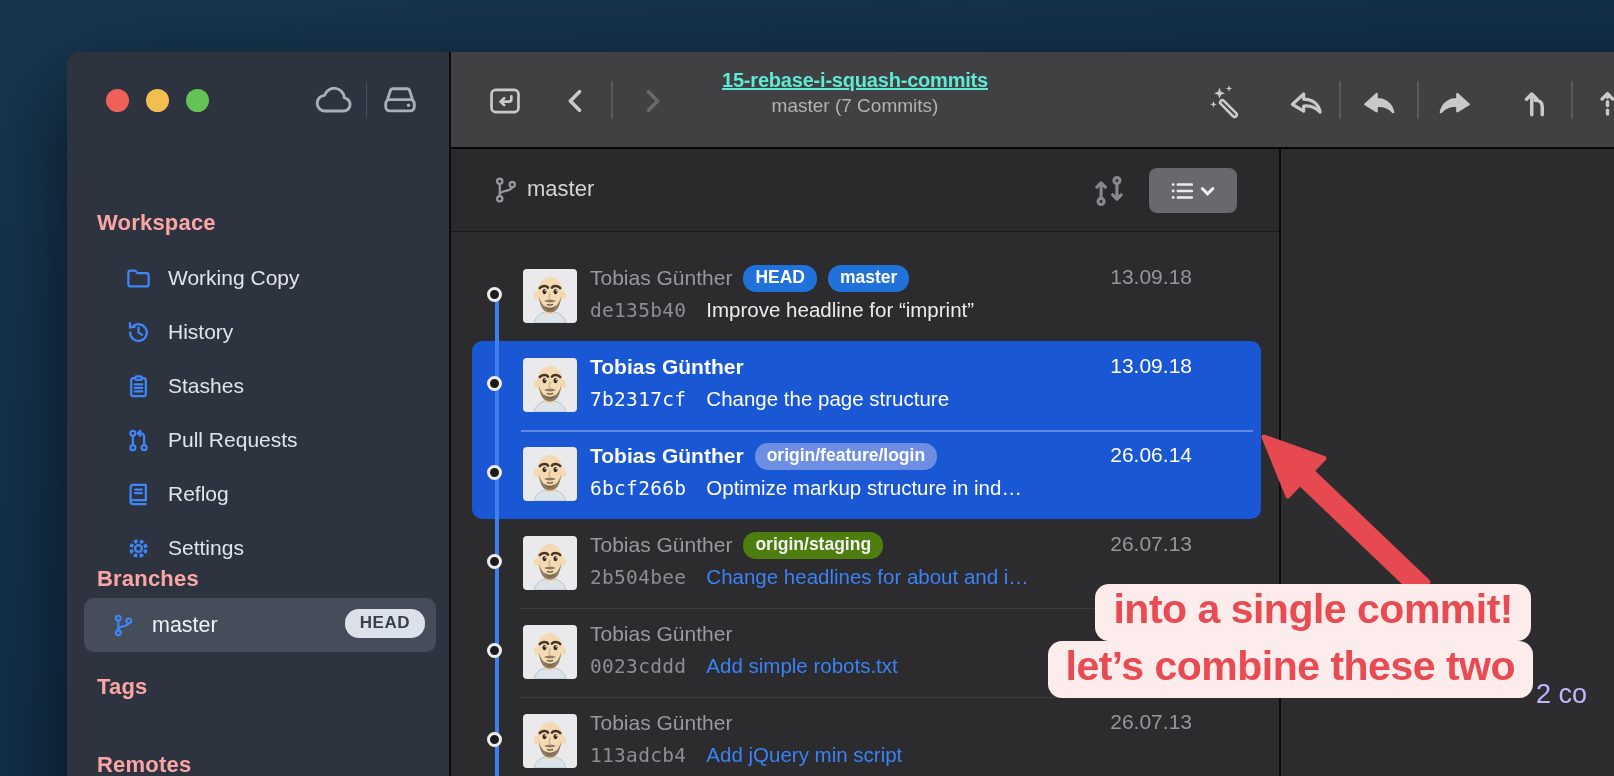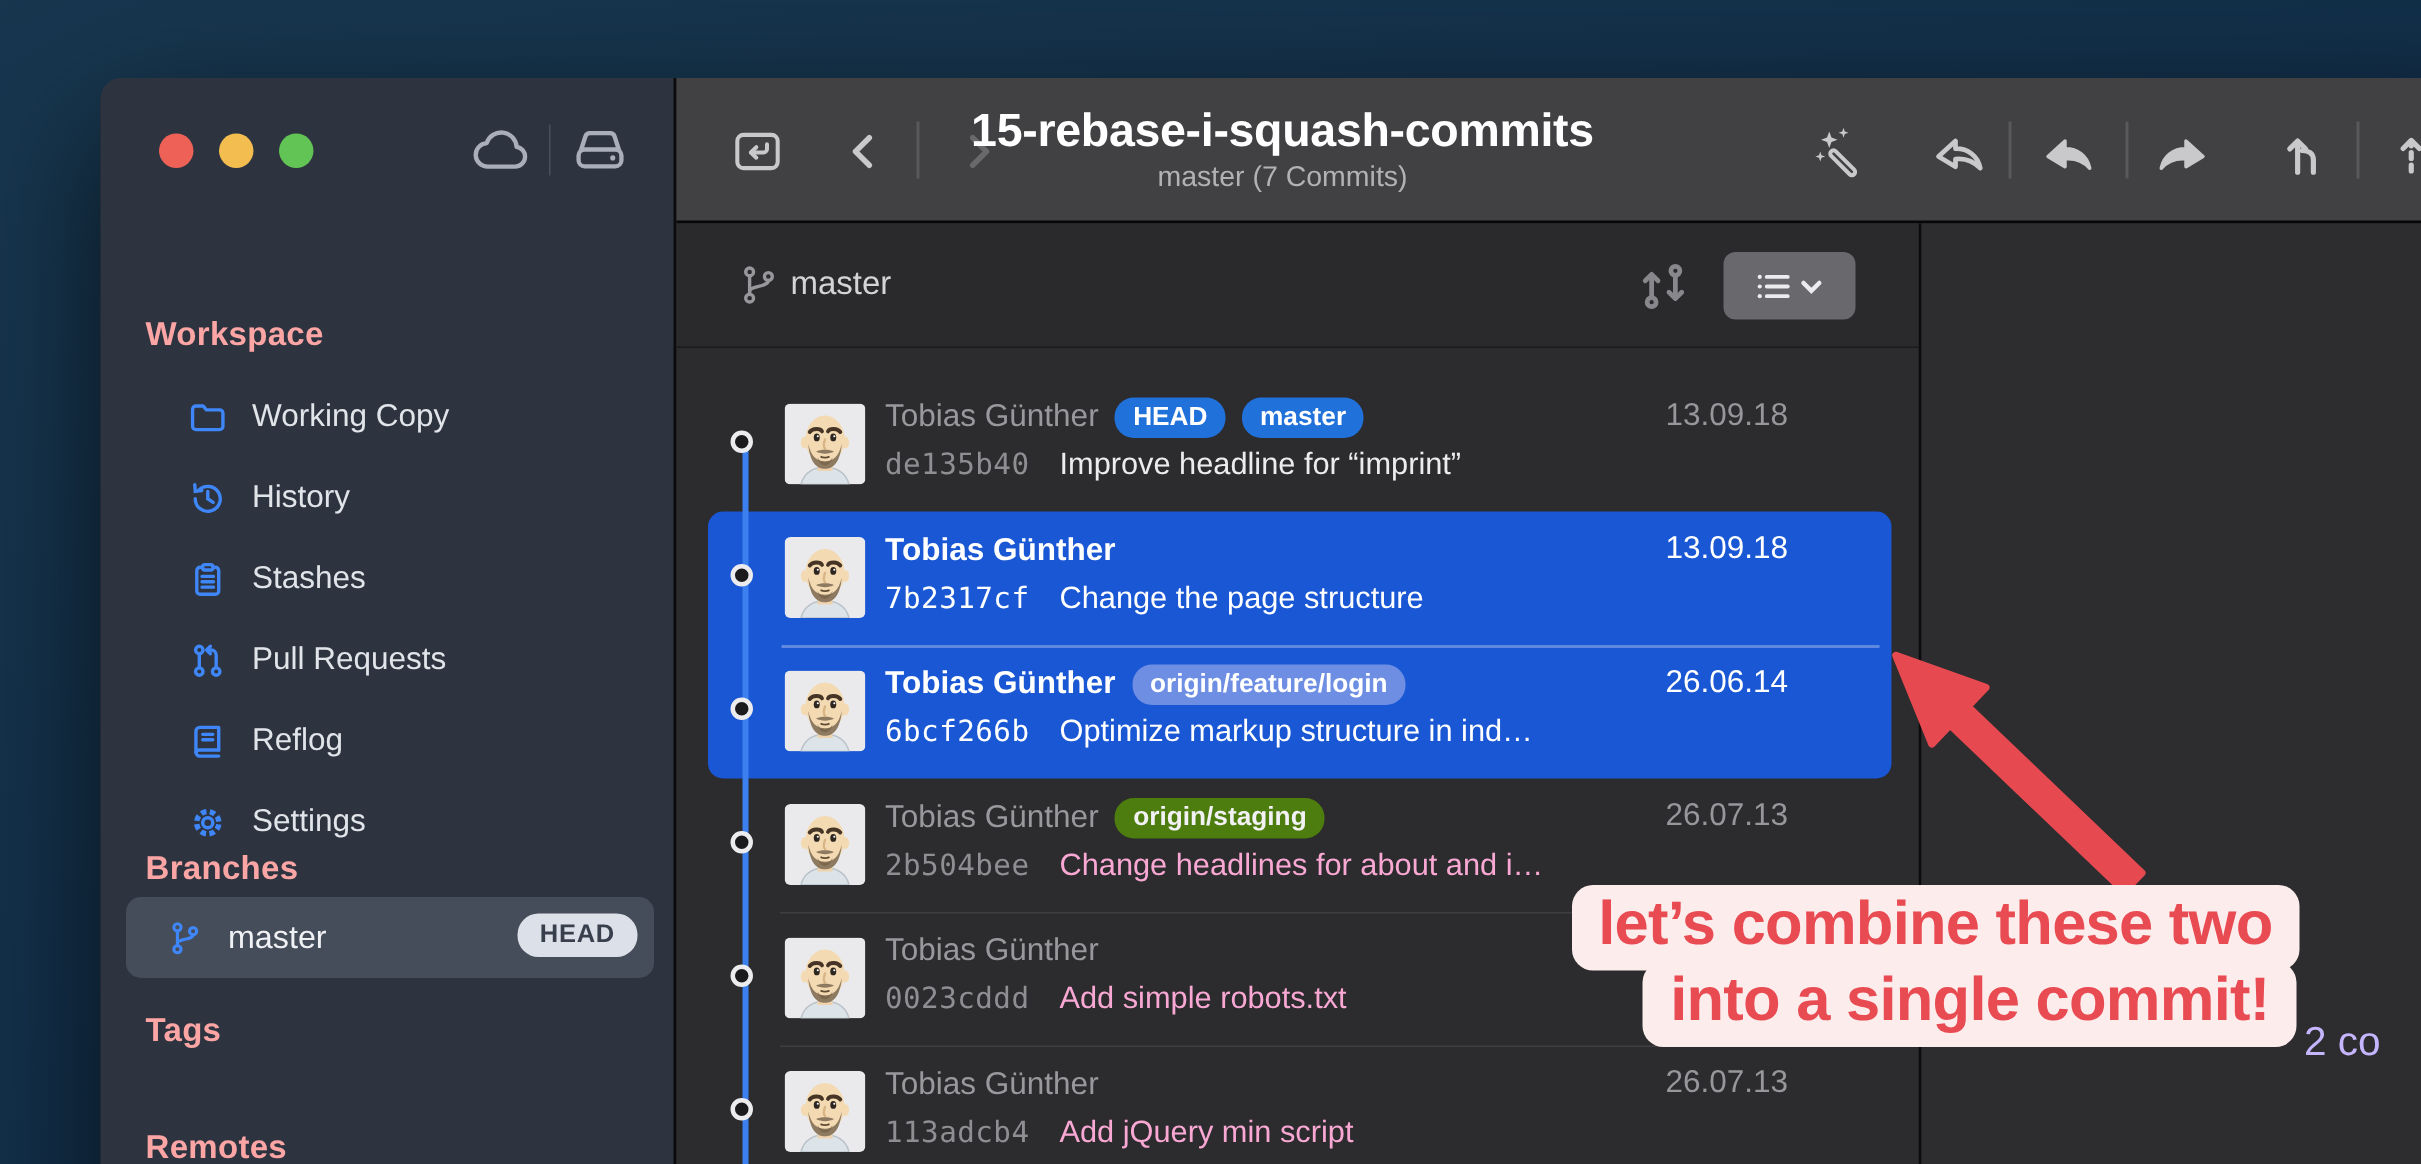--- a/index.html
+++ b/index.html
@@ -30,21 +30,21 @@
   .master-row{ position:absolute; left:17px; top:546px; width:352px; height:54px; background:#464d5a; border-radius:10px; display:flex; align-items:center; }
   .master-row svg{ margin-left:27px; color:#3f86f8; }
   .master-row .lbl{ margin-left:16px; font-size:21.5px; color:#f0f1f4; }
   .head-badge{ position:absolute; right:11px; top:11px; background:#dce0e9; color:#39404d; font-size:17px; font-weight:700; padding:4px 15px 5px; border-radius:14px; letter-spacing:.5px; }
   
   .main{ flex:1; display:flex; flex-direction:column; min-width:0; }
   .toolbar{ height:97px; flex:0 0 97px; background:#414043; border-bottom:2px solid #070707; position:relative; color:#c9c9cb; }
   .tb-icon{ position:absolute; top:30px; }
   .tb-sep{ position:absolute; top:29px; width:2px; height:38px; background:#59585b; }
   .tb-title{ position:absolute; left:404px; top:17px; transform:translateX(-50%); text-align:center; white-space:nowrap; }
-  .tb-title .t1{ font-size:31px; font-weight:700; color:#ffffff; letter-spacing:-.2px; }
+  .tb-title .t1{ font-size:20px; font-weight:700; color:#5eead4; letter-spacing:-.2px;text-decoration:underline; }
   .tb-title .t2{ font-size:19px; color:#b2b2b4; margin-top:3px; }
   .dim{ color:#69686b; }
   
   .content{ flex:1; display:flex; min-height:0; }
   .commit-pane{ width:828px; flex:0 0 828px; background:#2c2b2d; position:relative; overflow:hidden; }
   .pane-divider{ width:2px; flex:0 0 2px; background:#0b0b0c; }
   .right-pane{ flex:1; background:#2d2c2e; position:relative; overflow:hidden; }
   .branch-bar{ height:83px; background:#2a292c; border-bottom:1px solid #1a1a1c; position:relative; }
   .branch-bar .fork{ position:absolute; left:40px; top:24px; color:#98989c; }
   .branch-bar .bname{ position:absolute; left:76px; top:27px; font-size:22px; color:#d4d4d6; }
@@ -60,21 +60,21 @@
   .row.sel-last::after{ content:""; position:absolute; left:70px; right:26px; top:0; height:1.5px; background:rgba(255,255,255,.3); z-index:1; }
   .row:not(.selected)+.row:not(.selected)::after{ content:""; position:absolute; left:69px; right:4px; top:0; height:1px; background:#3e3e41; }
   .node{ position:absolute; left:36px; top:35px; width:15px; height:15px; border-radius:50%; background:#1b1b1d; border:3px solid #ececee; z-index:3; }
   .avatar{ position:relative; z-index:1; margin-top:17px; margin-right:13px; width:54px; height:54px; flex:0 0 54px; border-radius:4px; overflow:hidden; }
   .rowtext{ position:relative; z-index:1; flex:1; padding-top:12px; min-width:0; }
   .line1{ display:flex; align-items:center; height:28px; }
   .cname{ font-size:21px; color:#98989d; white-space:nowrap; }
   .cdate{ position:absolute; right:87px; top:13px; font-size:21px; color:#96969b; }
   .line2{ margin-top:6px; white-space:nowrap; }
   .chash{ font-family:"DejaVu Sans Mono", monospace; font-size:19.5px; color:#8e8e93; letter-spacing:.3px; margin-right:20px; }
-  .cmsg{ font-size:20.5px; color:#f9a8d4; }
+  .cmsg{ font-size:20.5px; color:#3b82f6; }
   .row.bright .cmsg{ color:#ececee; }
   .row.selected .cname{ color:#fff; font-weight:700; }
   .row.selected .cdate,.row.selected .chash,.row.selected .cmsg{ color:#fff; }
   .badge{ display:inline-block; margin-left:11px; padding:2px 12px 4px; border-radius:13px; font-size:17.5px; font-weight:600; line-height:1.2; white-space:nowrap; }
   .badge-blue{ background:#2171da; color:#fff; }
   .badge-lightblue{ background:#6d8ee2; color:#fff; }
   .badge-gray{ background:#4d7c0f; color:#f2f2f4; }
   
   .partial-txt{ position:absolute; left:255px; top:530px; font-size:27px; color:#c4b5fd; white-space:nowrap; }
   .annotation{ position:absolute; right:81px; top:590px; display:flex; flex-direction:column; align-items:flex-end; z-index:6; }
@@ -515,15 +515,15 @@
 
     </div>
   </div>
 </div>
 
 <svg class="arrow-svg" width="226" height="200" viewBox="0 0 226 200">
   <path d="M36 21 L95.9 42.3 L83.8 55.0 L199.9 165.9 L188.1 178.1 L72.0 67.2 L59.9 79.9 Z" fill="#e64a50" stroke="#e64a50" stroke-width="5" stroke-linejoin="round"></path>
 </svg>
 
 <div class="annotation">
+  <div class="ann-line l2">into a single commit!</div>
   <div class="ann-line l1">let’s combine these two</div>
-  <div class="ann-line l2">into a single commit!</div>
 </div>
 
 </body></html>

